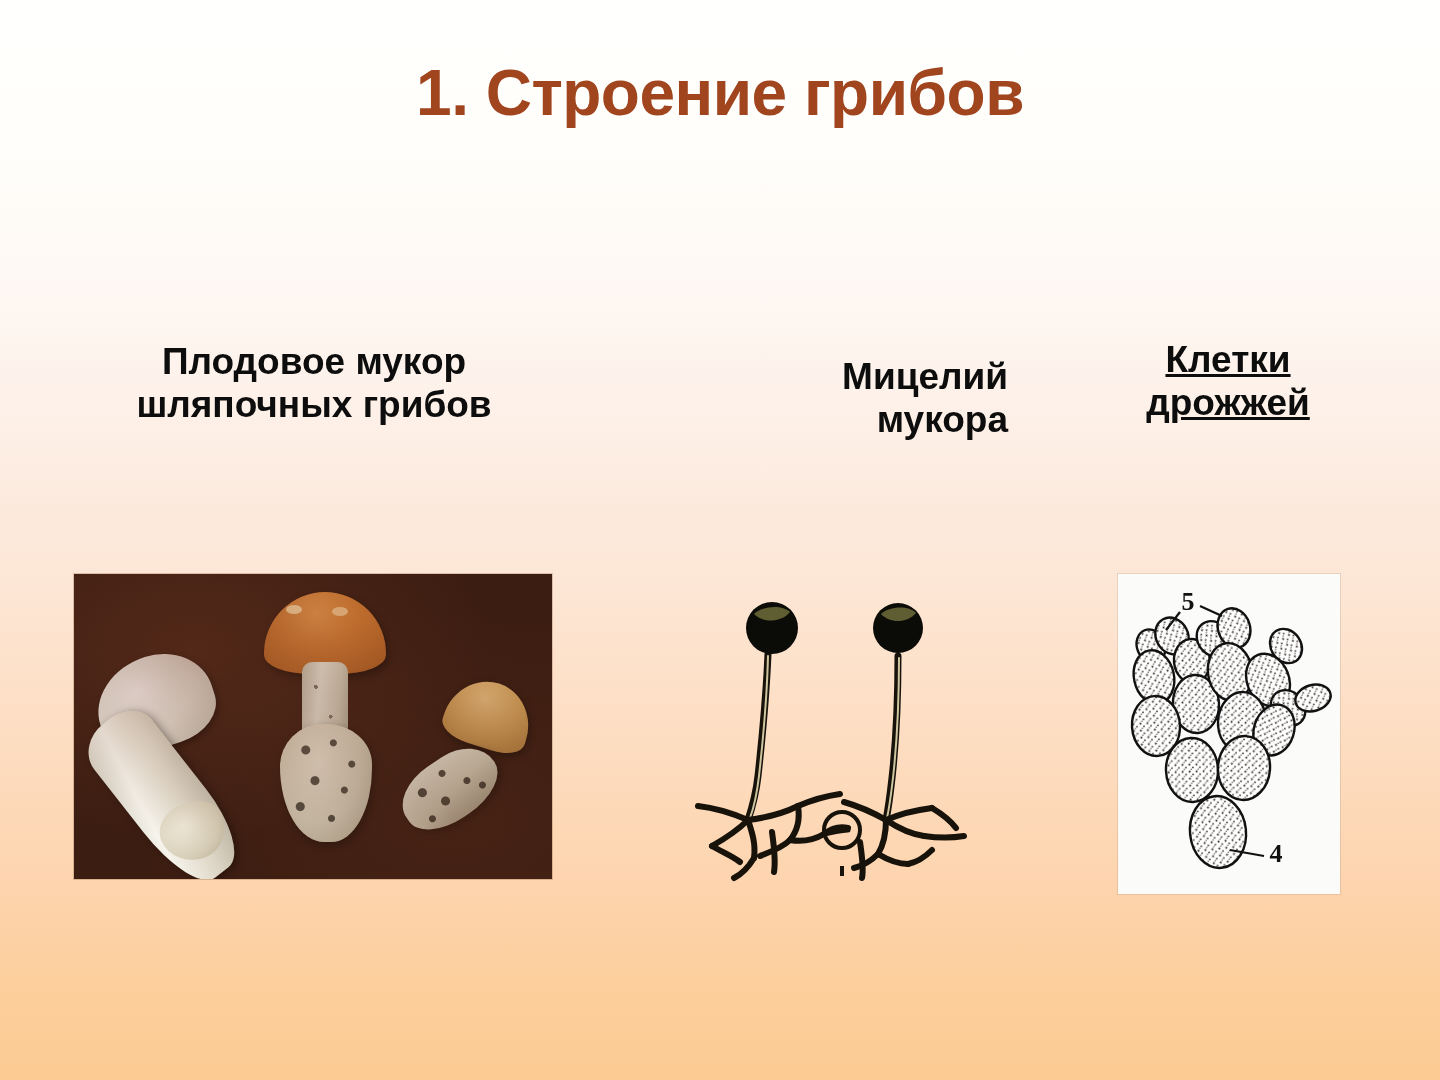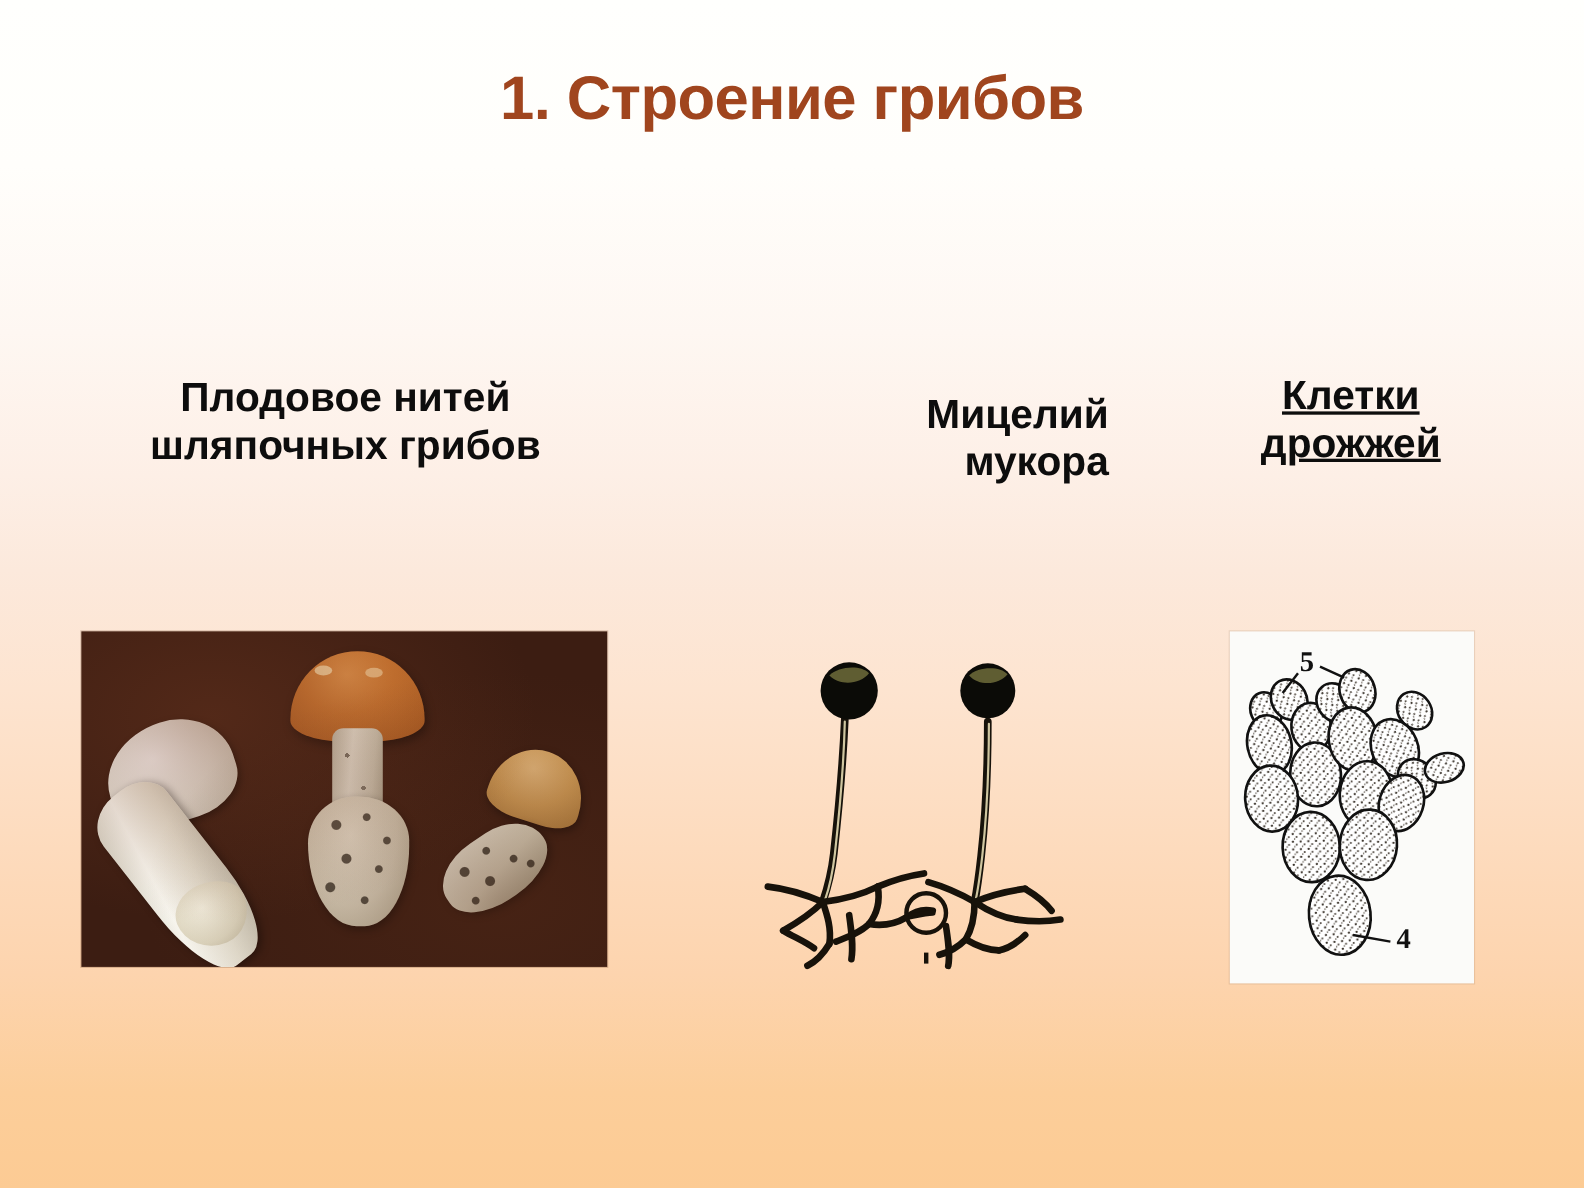--- a/index.html
+++ b/index.html
@@ -33,21 +33,21 @@
     height: 1080px;
   }
 
   
   .title {
     position: absolute;
     top: 56px;
     left: 0;
     width: 1440px;
     text-align: center;
-    font-size: 56px;
+    font-size: 64px;
     font-weight: bold;
     color: #A0451E;
     letter-spacing: -0.5px;
     white-space: nowrap;
   }
 
   
   .body-text {
     position: absolute;
     top: 170px;
@@ -345,21 +345,21 @@
         <text x="70" y="36" font-family="'Liberation Serif', serif" font-size="26" font-weight="bold" fill="#111" text-anchor="middle">5</text>
         <path d="M62 38 L48 56" stroke="#111" stroke-width="2.2" fill="none"></path>
         <path d="M82 32 L104 42" stroke="#111" stroke-width="2.2" fill="none"></path>
 
         <text x="158" y="288" font-family="'Liberation Serif', serif" font-size="26" font-weight="bold" fill="#111" text-anchor="middle">4</text>
         <path d="M112 276 L146 282" stroke="#111" stroke-width="2.2" fill="none"></path>
       </svg>
     </div>
   </div>
 
-  <div class="caption cap-mushrooms">Плодовое нитей
+  <div class="caption cap-mushrooms">Плодовое мукор
 шляпочных грибов</div>
 
   <div class="caption cap-mucor">Мицелий
 мукора</div>
 
   <div class="caption cap-yeast">Клетки
 дрожжей</div>
 
 </div>
 

